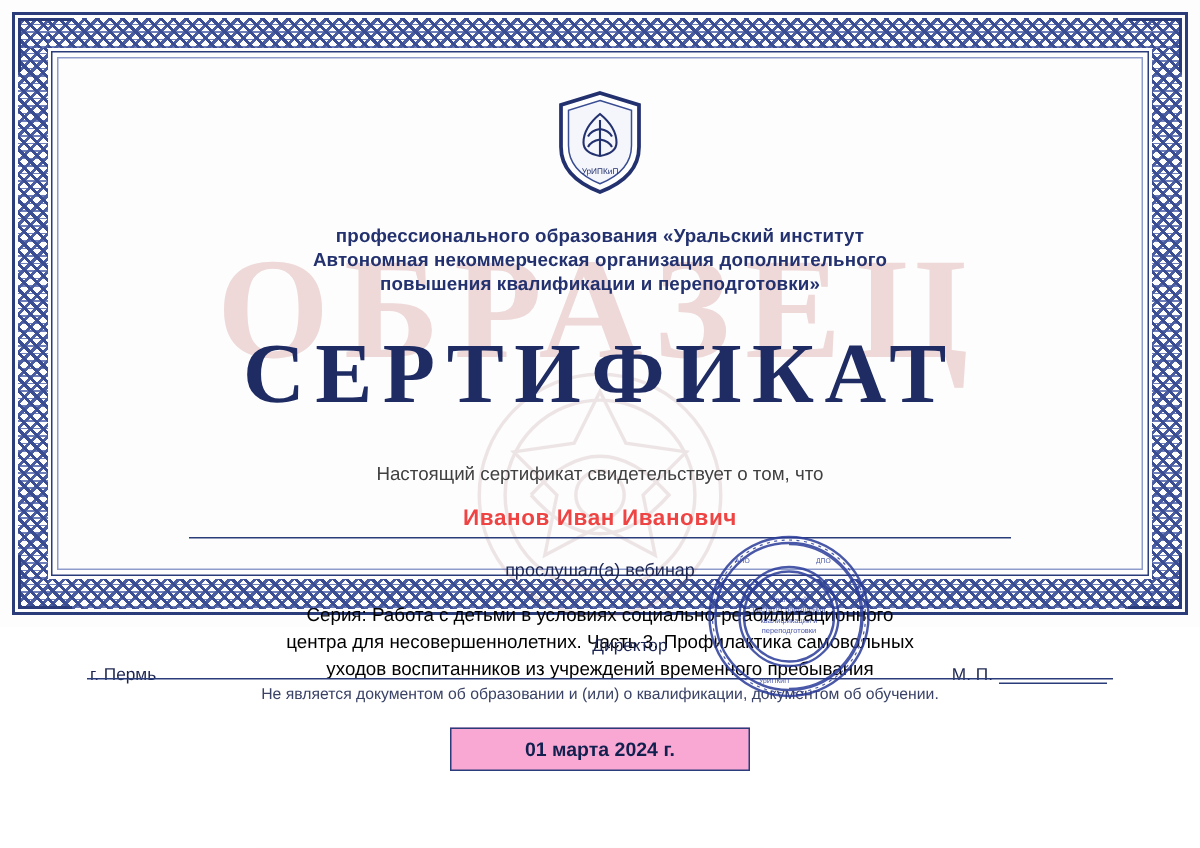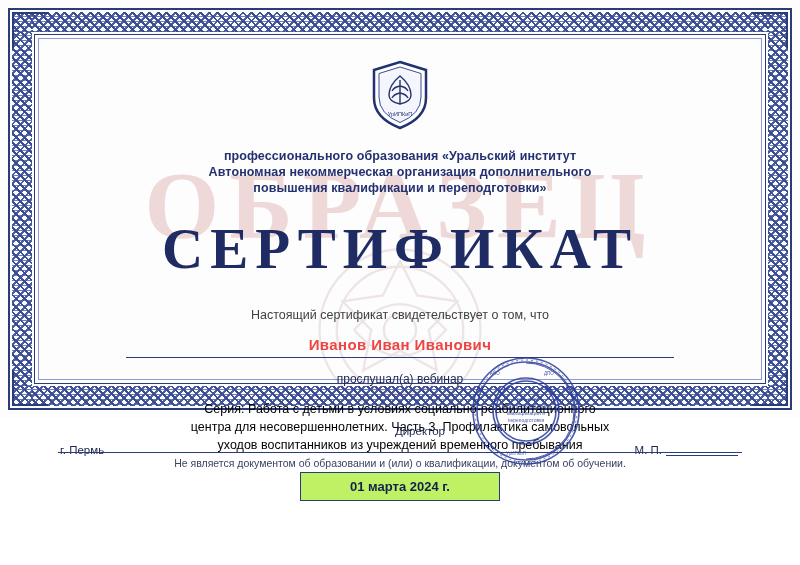--- a/index.html
+++ b/index.html
@@ -230,25 +230,25 @@
     text-align: center;
     font-size: 10.5px;
     color: #3a4266;
     z-index: 3;
   }
 
   .date-box {
     position: absolute;
     left: 50%;
     transform: translateX(-50%);
-    top: 472px;
+    top: 485px;
     min-width: 200px;
     padding: 6px 22px;
     border: 1px solid #2b3c7a;
-    background: #bef264;
+    background: #f9a8d4;
     text-align: center;
     font-size: 13px;
     font-weight: bold;
     color: #12204f;
     z-index: 5;
     box-sizing: border-box;
   }
 </style>
 </head>
 <body>

